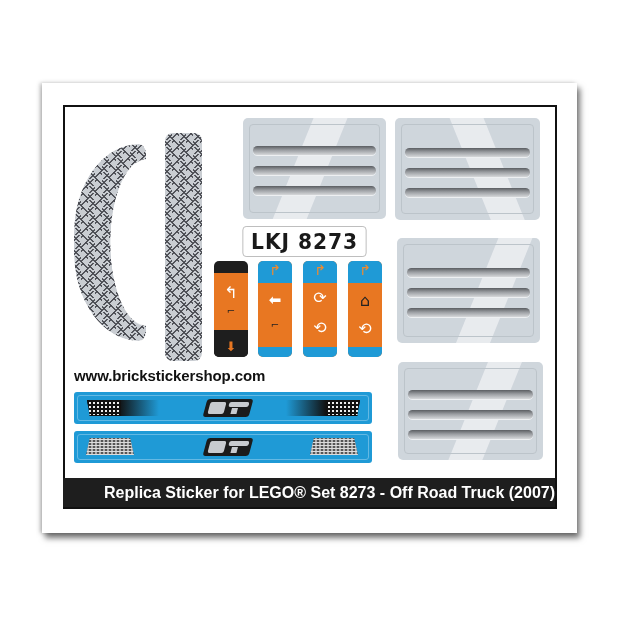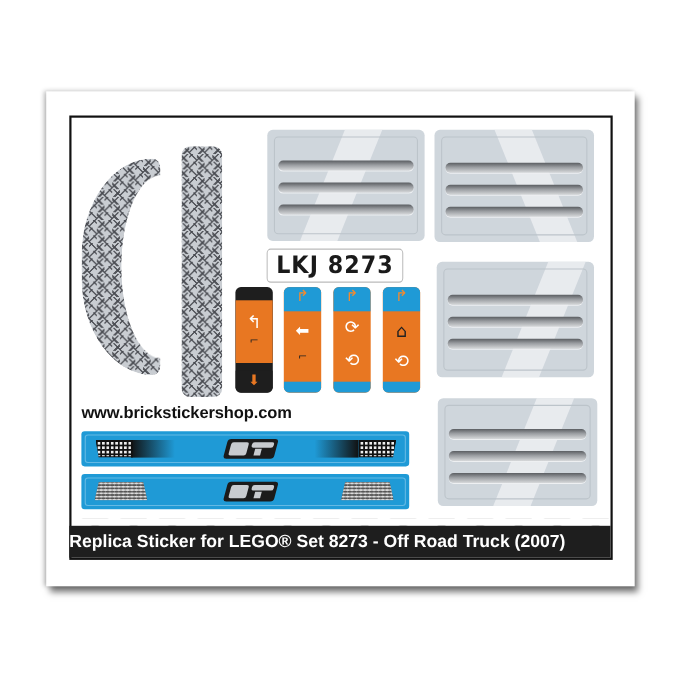--- a/index.html
+++ b/index.html
@@ -54,21 +54,21 @@
     clip-path:polygon(8% 0,92% 0,100% 100%,0 100%);}
   .logo{position:absolute;left:131px;top:7px;width:46px;height:18px;background:#1b1b1b;transform:skewX(-15deg);border-radius:3px;}
   .logo .l1{position:absolute;left:4px;top:3px;width:16px;height:12px;background:#c8cbcf;border-radius:2px;}
   .logo .l2{position:absolute;left:23px;top:3px;width:20px;height:5px;background:#c8cbcf;border-radius:2px;}
   .logo .l3{position:absolute;left:27px;top:9px;width:6px;height:6px;background:#c8cbcf;}
   
   .banner{left:63px;top:478px;width:492px;height:29px;background:#1e1e1e;}
   .bumps{left:63px;top:471px;width:492px;height:9px;
     background:radial-gradient(ellipse 12px 7px at 50% 100%, #1e1e1e 96%, transparent 100%);
     background-size:35px 14px;background-repeat:repeat-x;background-position:6px 0;}
-  .banner-text{left:63px;top:484px;width:492px;text-align:left;color:#fff;font-size:16px;font-weight:bold;}
+  .banner-text{left:63px;top:484px;width:492px;text-align:right;color:#fff;font-size:16px;font-weight:bold;}
 </style>
 </head>
 <body>
 
 <div class="abs paper"></div>
 <div class="abs outline"></div>
 
 <div class="abs tread halfmoon"></div>
 <div class="abs tread tall"></div>
 

